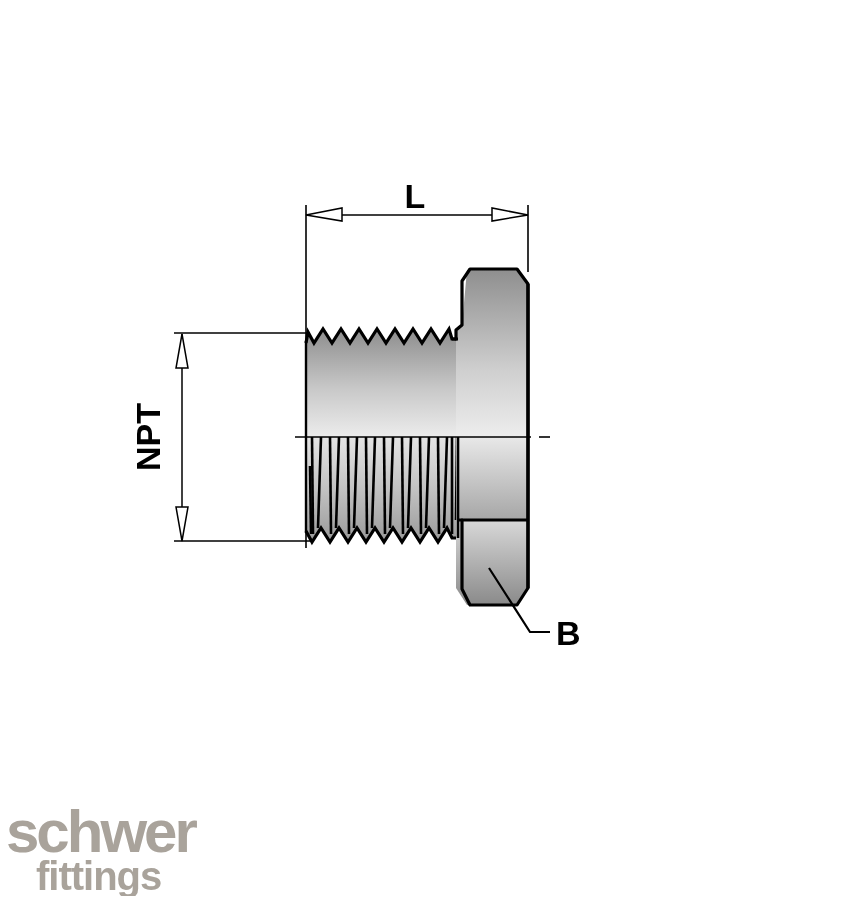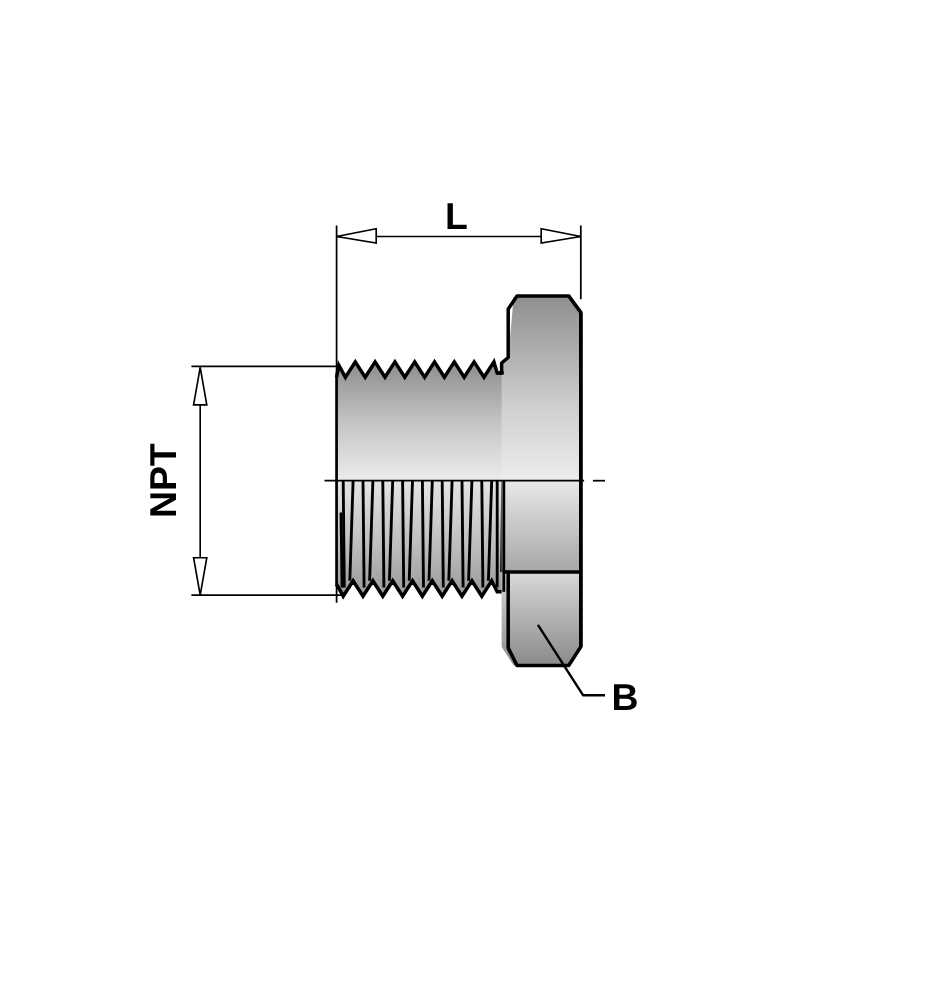--- a/index.html
+++ b/index.html
@@ -194,14 +194,20 @@
       <line x1="539" y1="437" x2="550" y2="437"></line>
     </g>
 
     <g>
       <polyline points="489,568 530,632 550,632" fill="none" stroke="#000000" stroke-width="2.2" stroke-linejoin="round"></polyline>
       <text class="callout-label" x="556" y="645">B</text>
     </g>
 
   </svg>
 
+  <div style="position:absolute; left:6px; top:806px; width:240px; height:90px;">
+    <svg width="240" height="90" viewBox="0 0 240 90" xmlns="http://www.w3.org/2000/svg">
+      <text class="logo-word logo-main" x="0" y="46">schwer</text>
+      <text class="logo-word logo-sub" x="30" y="84">fittings</text>
+    </svg>
+  </div>
 
 </div>
 
 </body></html>

